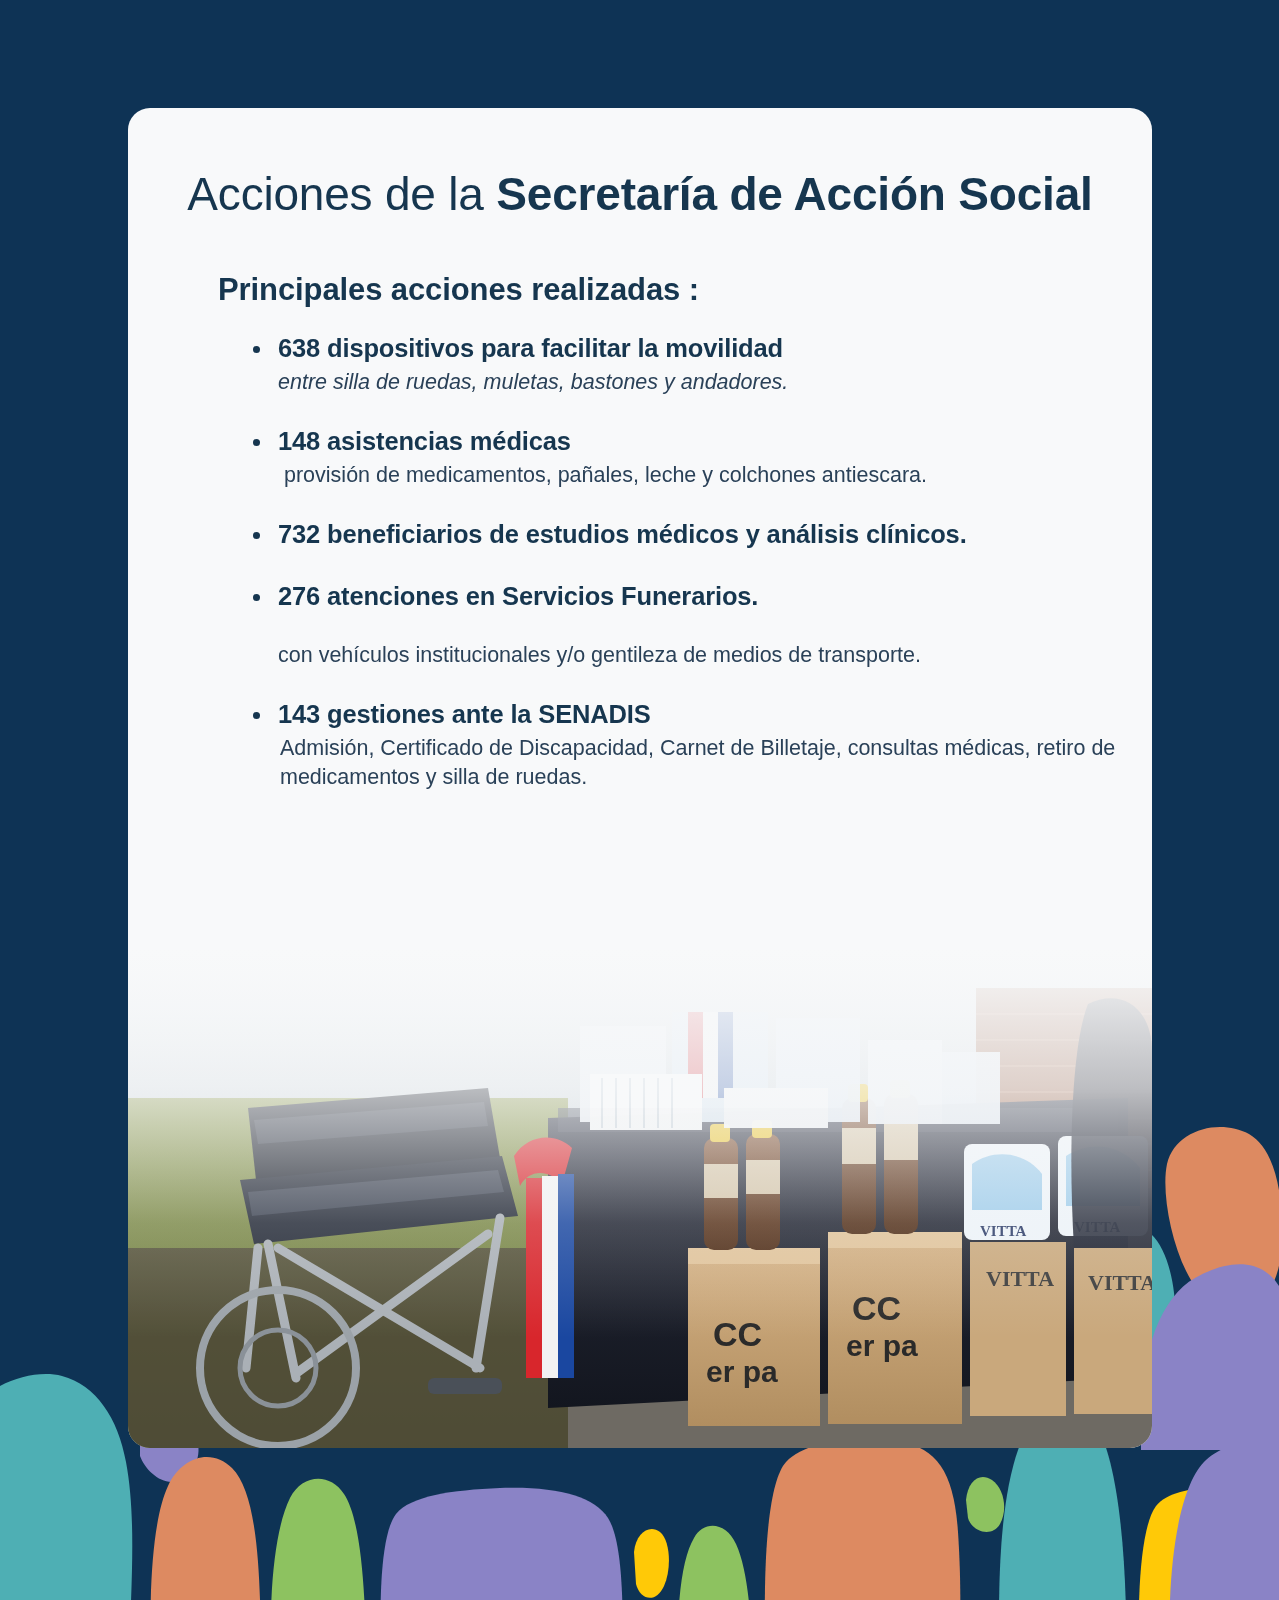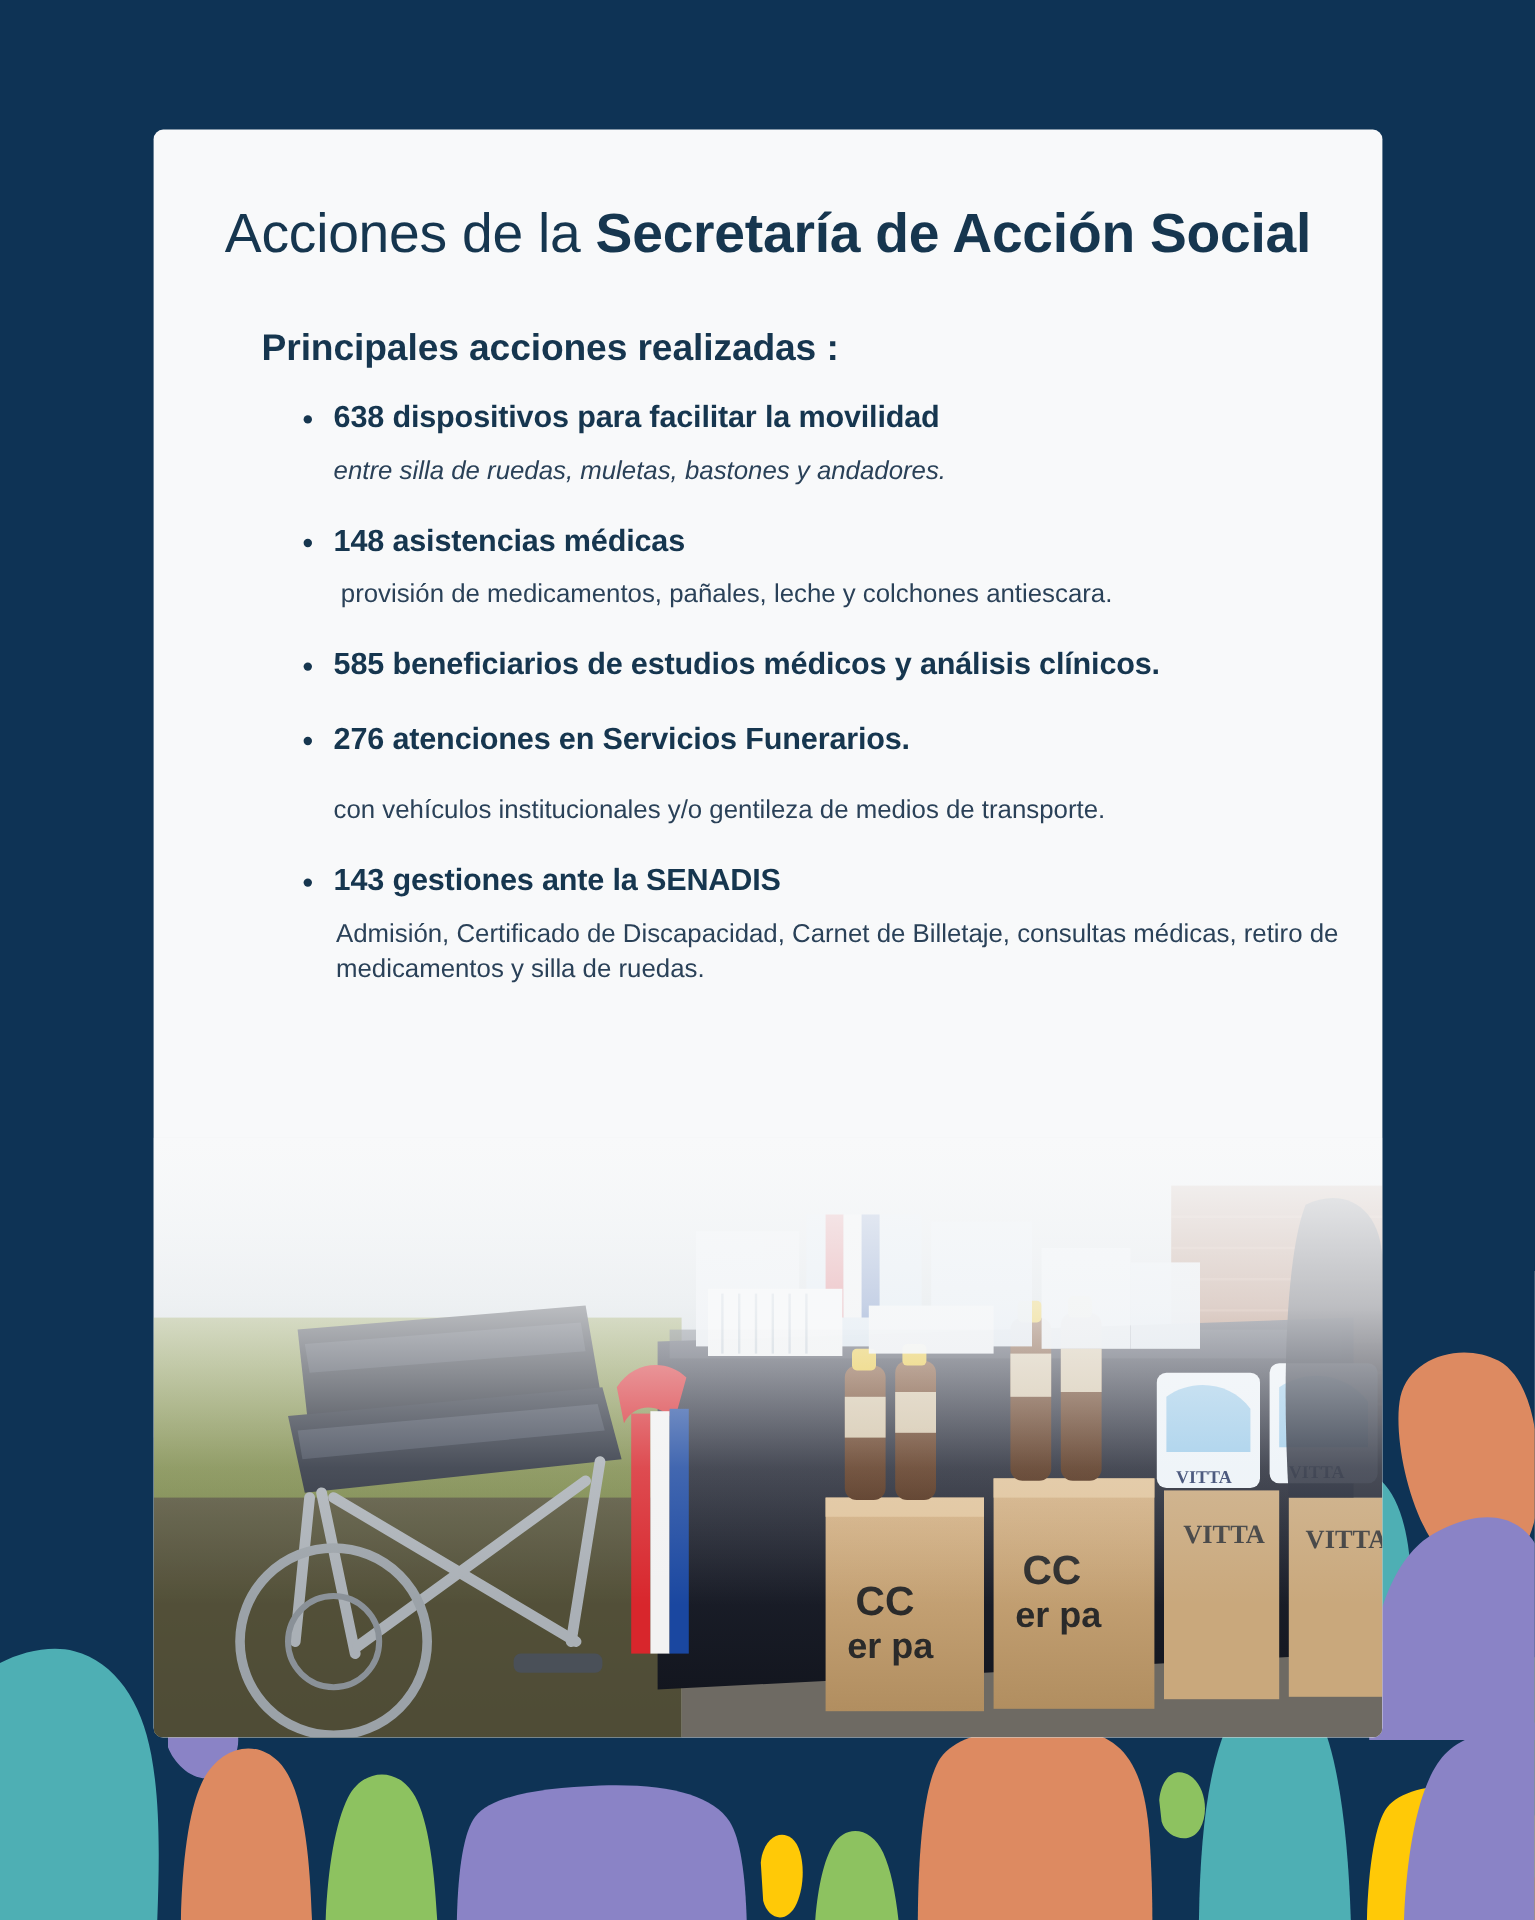--- a/index.html
+++ b/index.html
@@ -29,21 +29,21 @@
   }
 
   
   .card {
     position: absolute;
     left: 128px;
     top: 108px;
     width: 1024px;
     height: 1340px;
     background: #F8F9FA;
-    border-radius: 8px;
+    border-radius: 22px;
     overflow: hidden;
     z-index: 3;
   }
 
   .card-content {
     position: relative;
     z-index: 2;
     padding: 0;
   }
 
@@ -96,21 +96,21 @@
     height: 7px;
     border-radius: 50%;
     background: #16364F;
   }
 
   .bullet-sub {
     color: #2A4158;
     font-size: 21.5px;
     line-height: 1.35;
     font-weight: 400;
-    margin-top: 13px;
+    margin-top: 3px;
   }
   .bullet-sub.italic { font-style: italic; padding-left: 32px; }
   .bullet-sub.indent-a { padding-left: 38px; }
   .bullet-sub.indent-b { padding-left: 32px; }
   .bullet-sub.wide { width: 930px; margin-left: -34px; padding-left: 68px; text-indent: 0; }
 
   
   .photo {
     position: absolute;
     left: 0;
@@ -350,21 +350,21 @@
         <div class="bullet-head">
           <span class="bullet-dot"></span>
           <span>148 asistencias médicas</span>
         </div>
         <div class="bullet-sub indent-a">provisión de medicamentos, pañales, leche y colchones antiescara.</div>
       </li>
 
       <li class="bullet-item">
         <div class="bullet-head">
           <span class="bullet-dot"></span>
-          <span>585 beneficiarios de estudios médicos y análisis clínicos.</span>
+          <span>732 beneficiarios de estudios médicos y análisis clínicos.</span>
         </div>
       </li>
 
       <li class="bullet-item">
         <div class="bullet-head">
           <span class="bullet-dot"></span>
           <span>276 atenciones en Servicios Funerarios.</span>
         </div>
       </li>
 

